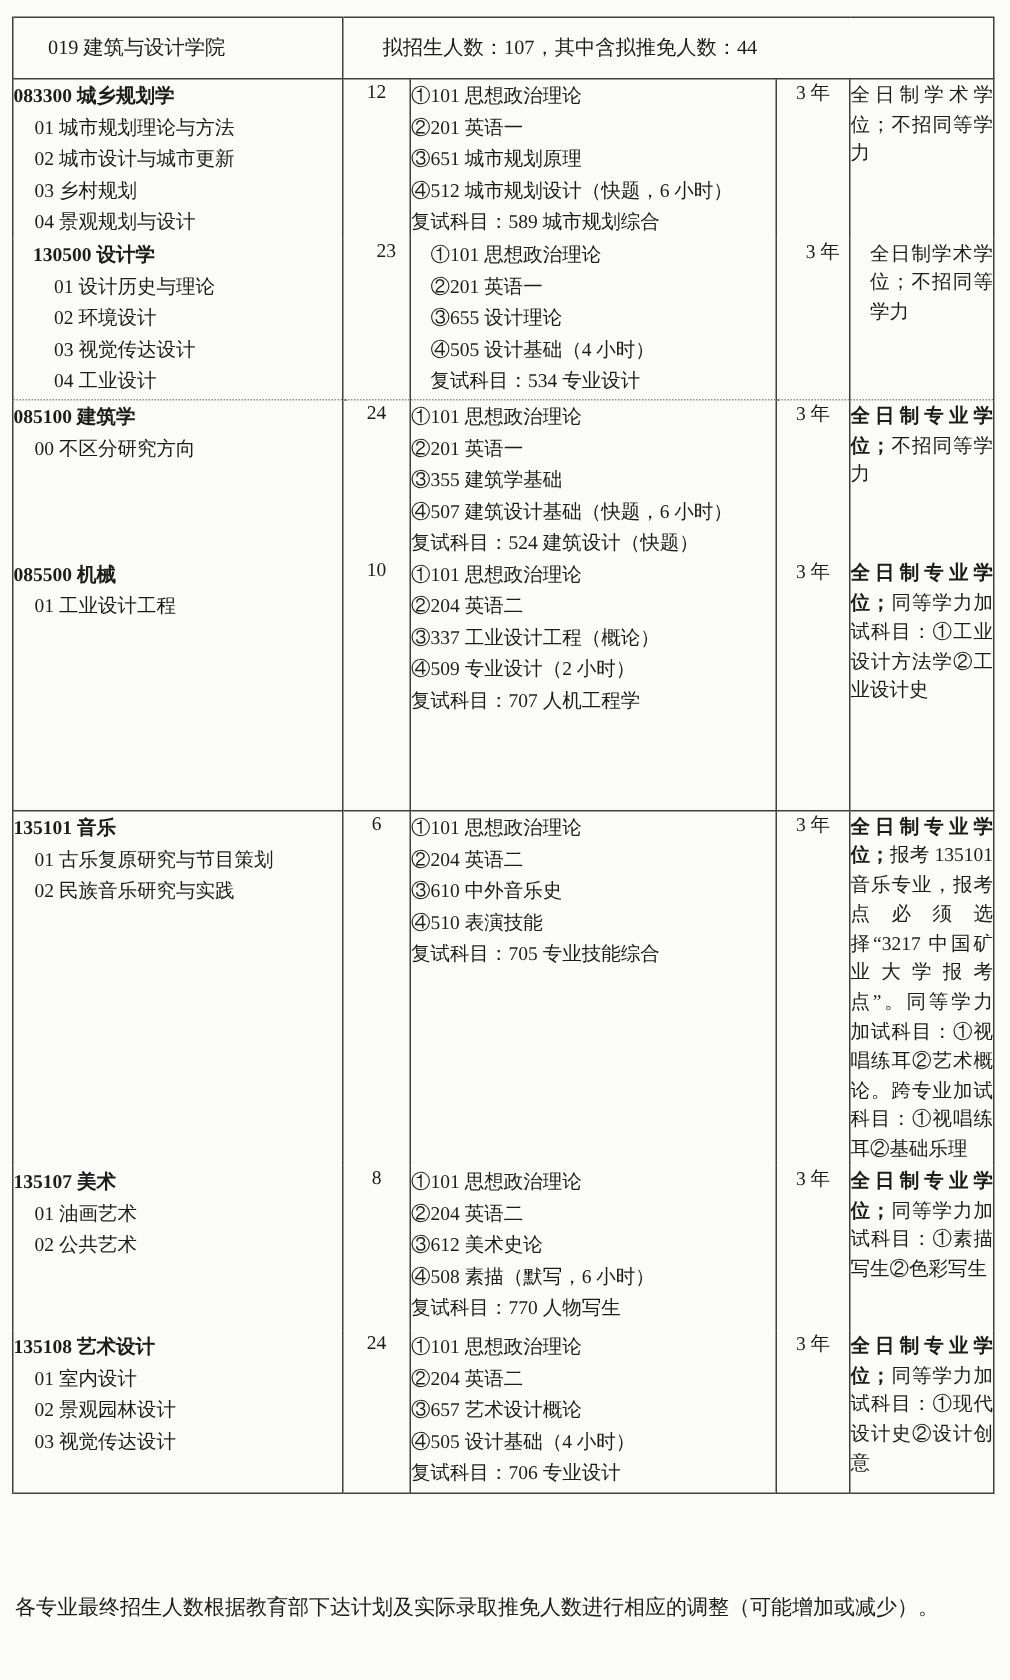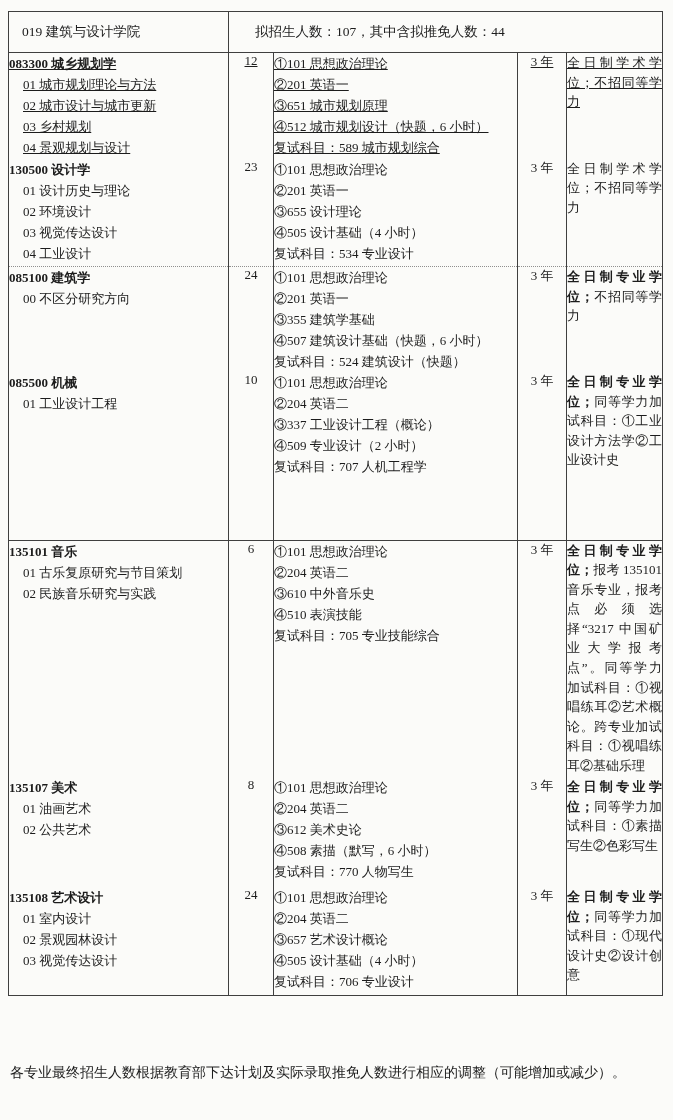--- a/index.html
+++ b/index.html
@@ -32,27 +32,27 @@
     border:1px solid #3f3f3f;
     font-weight:bold;
     font-size:14.5px;
     text-align:center;
     vertical-align:middle;
     white-space:pre-line;
     line-height:19px;
   }
   tr.college{height:41px;}
   tr.college td{border-bottom:1px solid #3f3f3f;vertical-align:middle;font-size:13.5px;}
-  tr.college td.cname{padding-left:13px;}
+  tr.college td.cname{padding-left:23px;}
   tr.college td.csummary{padding-left:26px;}
 
   tr.prow td{font-size:13px;}
-  tr.sep-dotted td{border-bottom:1px dotted #8f8f8f;}
+  tr.sep-dotted td{border-bottom:1px dotted #8f8f8f;padding-left:13px;}
   tr.sep-solid td{border-bottom:1px solid #3f3f3f;}
-  tr.h1{height:106px;text-decoration:underline;} tr.h2{height:108px;} tr.h3{height:102px;}
+  tr.h1{height:106px;} tr.h2{height:108px;} tr.h3{height:102px;}
   tr.h4{height:168px;} tr.h5{height:237px;} tr.h6{height:110px;} tr.h7{height:108px;margin-left:20px;}
 
   td.c1{padding:6px 6px 0 6px;}
   .ptitle{font-weight:bold;line-height:21px;}
   .dir{padding-left:14px;line-height:21px;}
   td.c2{text-align:center;padding-top:7px;}
   td.c3{padding:6px 8px 0 10px;}
   .subj{line-height:21px;}
   td.c4{text-align:center;padding-top:7px;}
   td.c5{padding:5px 7px 0 7px;font-size:13.5px;line-height:19.6px;text-align:justify;}

